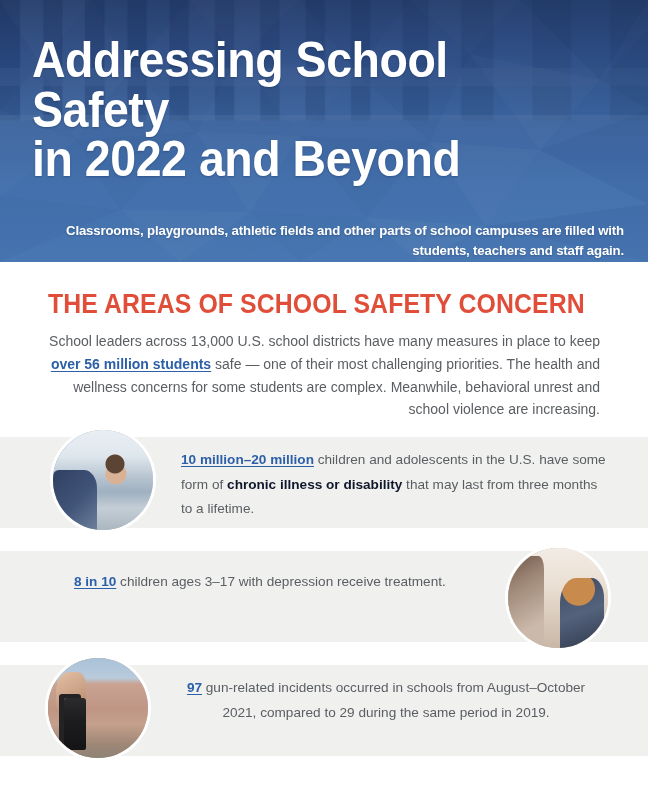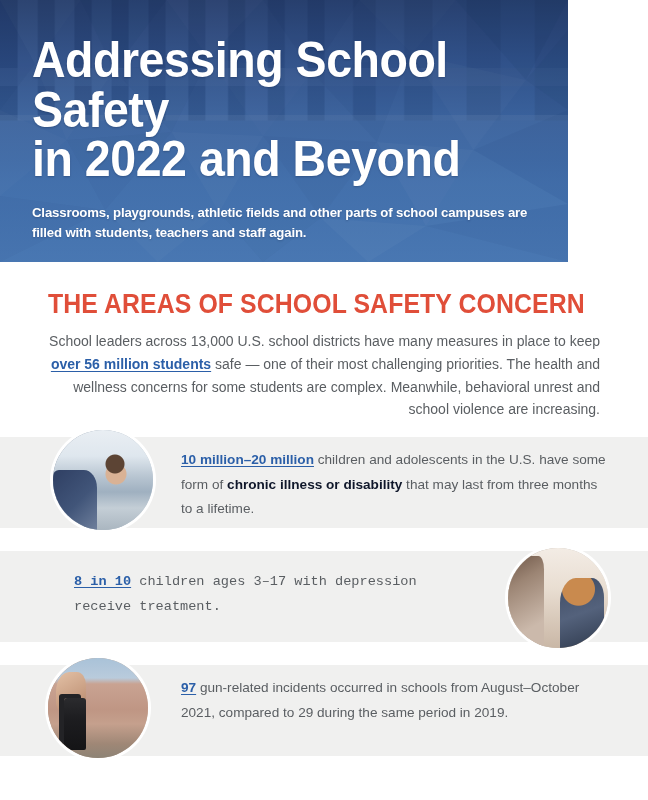--- a/index.html
+++ b/index.html
@@ -15,21 +15,21 @@
   .page {
     position: relative;
     width: 648px;
     height: 800px;
     background: #ffffff;
   }
 
   
   .hero {
     position: relative;
-    width: 568px;
+    width: 648px;
     height: 262px;
     overflow: hidden;
     background: #2f5f9e;
   }
 
   
   .hero-photo {
     position: absolute;
     inset: 0;
     background:
@@ -117,28 +117,29 @@
     font-weight: 700;
     font-size: 50px;
     line-height: 0.99;
     letter-spacing: -0.5px;
     transform: scaleX(0.93);
     transform-origin: left top;
     text-shadow: 0 1px 2px rgba(10,25,55,.28);
   }
 
   .hero-sub {
-    margin-top: 18px;
+    margin-top: 36px;
     color: #ffffff;
     font-size: 13.2px;
     font-weight: 700;
     line-height: 1.52;
     max-width: 600px;
     letter-spacing: -0.15px;
     text-shadow: 0 1px 2px rgba(10,25,55,.25);
+    text-align: right;
   }
 
   
   .section {
     position: absolute;
     top: 262px;
     left: 0;
     width: 648px;
   }
 
@@ -183,22 +184,22 @@
   #band-2 { top: 551px; height: 91px; }
   #band-3 { top: 665px; height: 91px; }
 
   .stat-text {
     position: absolute;
     color: #5a5e62;
     font-size: 13.6px;
     line-height: 1.82;
   }
   #text-1 { left: 181px; top: 448px; width: 425px; }
-  #text-2 { left: 74px;  top: 570px; width: 400px; font-family: Liberation Mono, monospace; }
-  #text-3 { left: 181px; top: 676px; width: 410px; }
+  #text-2 { left: 74px;  top: 570px; width: 400px; }
+  #text-3 { left: 181px; top: 676px; width: 410px; text-align: center; }
 
   .photo-circle {
     position: absolute;
     border-radius: 50%;
     overflow: hidden;
     background: #cfd4da;
     box-shadow: 0 0 0 3px #ffffff;
   }
   #photo-1 { left: 53px;  top: 430px; width: 100px; height: 100px; }
   #photo-2 { left: 508px; top: 548px; width: 100px; height: 100px; }

